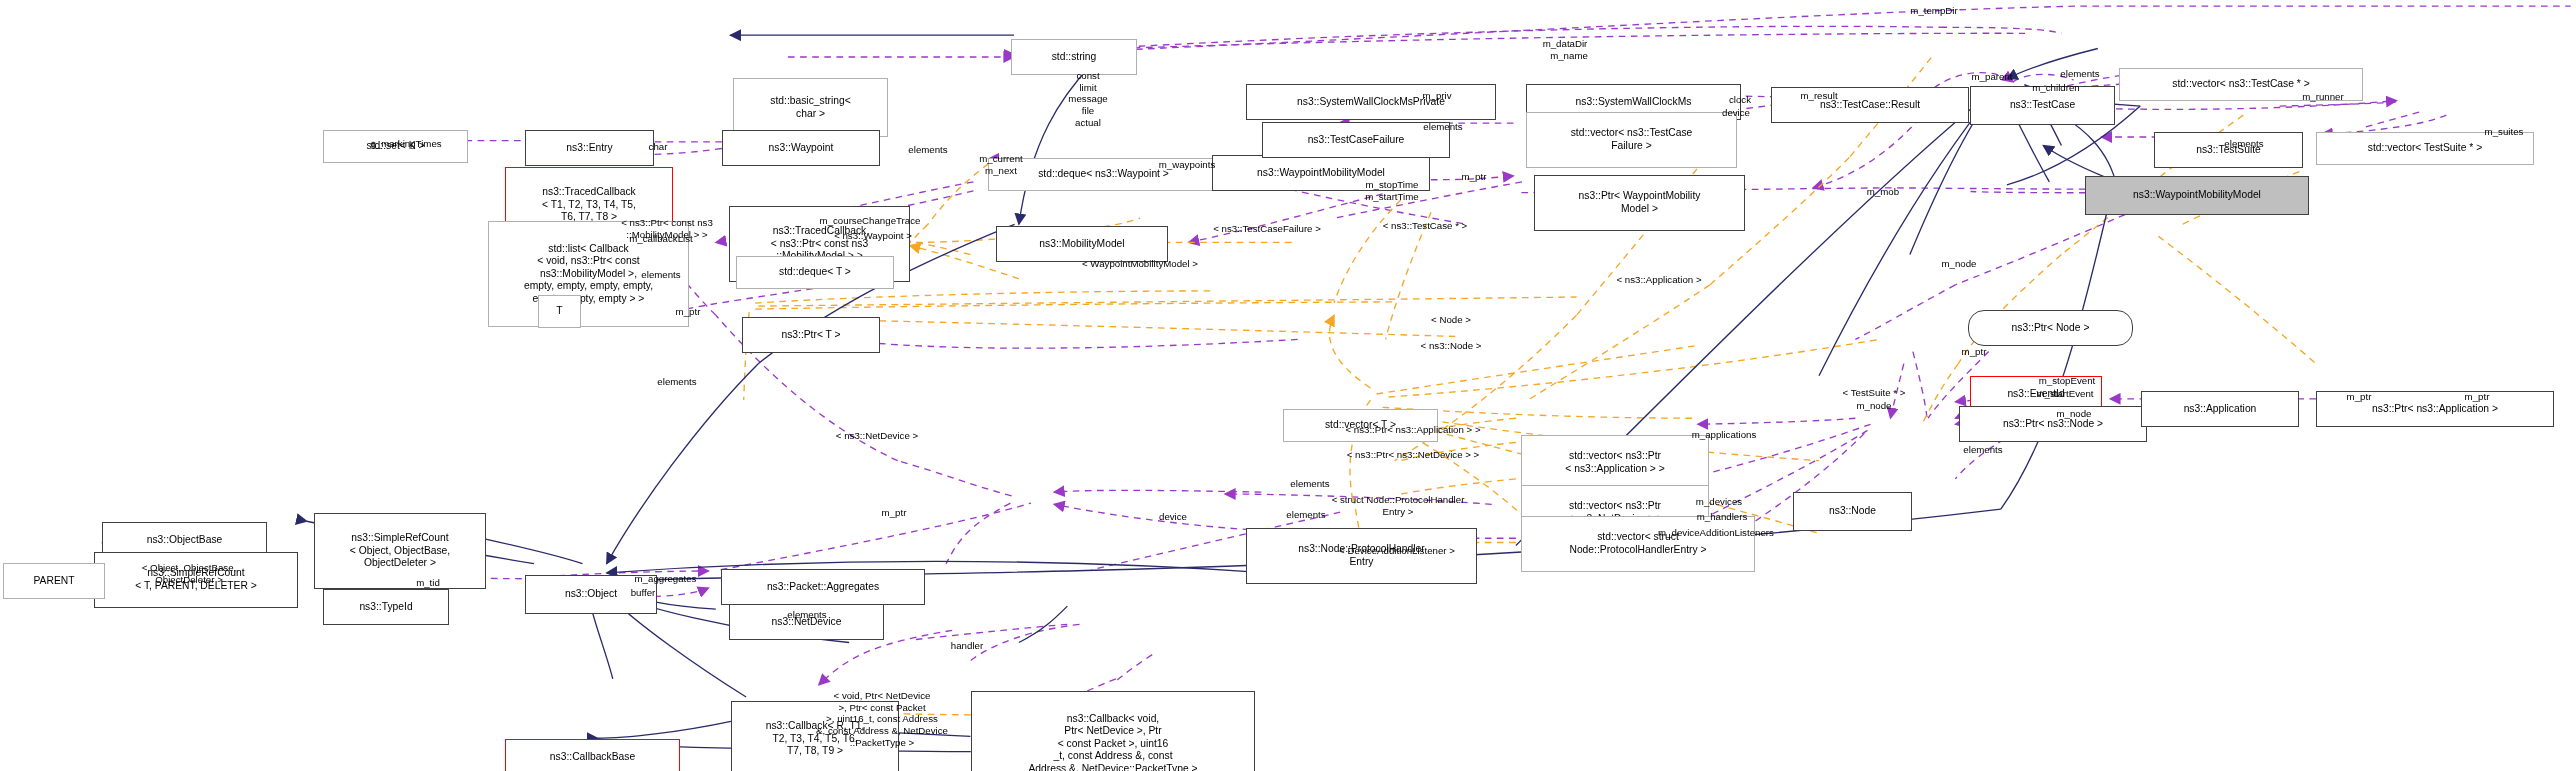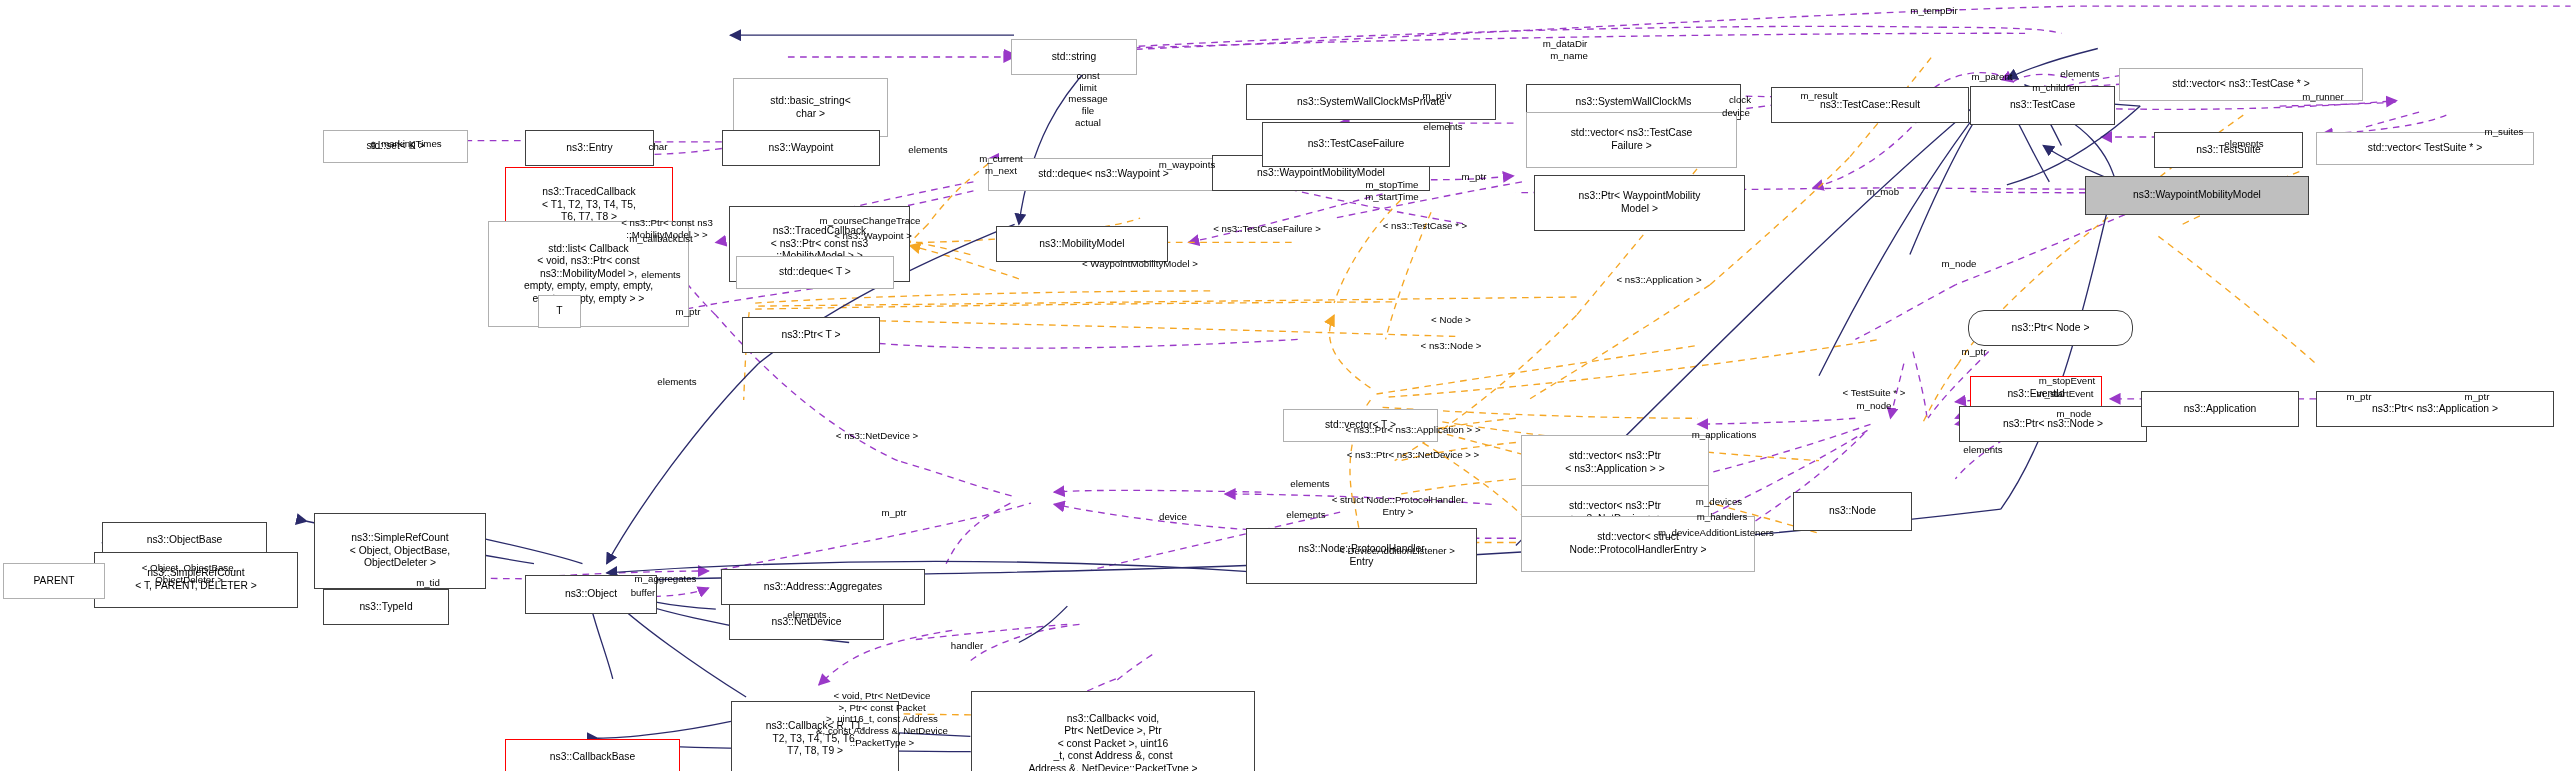--- a/index.html
+++ b/index.html
@@ -228,21 +228,21 @@
     <div class="node solid" style="left: 729px; top: 206px; width: 181px; height: 76px;">ns3::TracedCallback
 &lt; ns3::Ptr&lt; const ns3
 ::MobilityModel &gt; &gt;</div>
     <div class="node" style="left: 736px; top: 256px; width: 158px; height: 33px;">std::deque&lt; T &gt;</div>
     <div class="node" style="left: 538px; top: 295px; width: 43px; height: 33px;">T</div>
     <div class="node" style="left: 988px; top: 158px; width: 231px; height: 33px;">std::deque&lt; ns3::Waypoint &gt;</div>
     <div class="node solid" style="left: 1212px; top: 155px; width: 218px; height: 36px;">ns3::WaypointMobilityModel</div>
     <div class="node solid" style="left: 996px; top: 226px; width: 172px; height: 36px;">ns3::MobilityModel</div>
     <div class="node solid" style="left: 742px; top: 317px; width: 138px; height: 36px;">ns3::Ptr&lt; T &gt;</div>
     <div class="node solid" style="left: 1246px; top: 84px; width: 250px; height: 36px;">ns3::SystemWallClockMsPrivate</div>
-    <div class="node solid" style="left: 1262px; top: 122px; width: 188px; height: 45px;">ns3::TestCaseFailure</div>
+    <div class="node solid" style="left: 1262px; top: 122px; width: 188px; height: 36px;">ns3::TestCaseFailure</div>
     <div class="node solid" style="left: 1526px; top: 84px; width: 215px; height: 36px;">ns3::SystemWallClockMs</div>
     <div class="node" style="left: 1526px; top: 112px; width: 211px; height: 56px;">std::vector&lt; ns3::TestCase
 Failure &gt;</div>
     <div class="node solid" style="left: 1771px; top: 87px; width: 198px; height: 36px;">ns3::TestCase::Result</div>
     <div class="node solid" style="left: 1970px; top: 86px; width: 145px; height: 39px;">ns3::TestCase</div>
     <div class="node" style="left: 2119px; top: 68px; width: 244px; height: 33px;">std::vector&lt; ns3::TestCase * &gt;</div>
     <div class="node solid" style="left: 2154px; top: 132px; width: 149px; height: 36px;">ns3::TestSuite</div>
     <div class="node" style="left: 2316px; top: 132px; width: 218px; height: 33px;">std::vector&lt; TestSuite * &gt;</div>
     <div class="node solid" style="left: 1534px; top: 175px; width: 211px; height: 56px;">ns3::Ptr&lt; WaypointMobility
 Model &gt;</div>
@@ -262,21 +262,21 @@
     <div class="node solid" style="left: 1793px; top: 492px; width: 119px; height: 39px;">ns3::Node</div>
     <div class="node solid" style="left: 102px; top: 522px; width: 165px; height: 36px;">ns3::ObjectBase</div>
     <div class="node solid" style="left: 94px; top: 552px; width: 204px; height: 56px;">ns3::SimpleRefCount
 &lt; T, PARENT, DELETER &gt;</div>
     <div class="node" style="left: 3px; top: 563px; width: 102px; height: 36px;">PARENT</div>
     <div class="node solid" style="left: 314px; top: 513px; width: 172px; height: 76px;">ns3::SimpleRefCount
 &lt; Object, ObjectBase,
 ObjectDeleter &gt;</div>
     <div class="node solid" style="left: 323px; top: 589px; width: 126px; height: 36px;">ns3::TypeId</div>
     <div class="node solid" style="left: 525px; top: 575px; width: 132px; height: 39px;">ns3::Object</div>
-    <div class="node solid" style="left: 721px; top: 569px; width: 204px; height: 36px;">ns3::Address::Aggregates</div>
+    <div class="node solid" style="left: 721px; top: 569px; width: 204px; height: 36px;">ns3::Packet::Aggregates</div>
     <div class="node solid" style="left: 729px; top: 604px; width: 155px; height: 36px;">ns3::NetDevice</div>
     <div class="node solid" style="left: 1246px; top: 528px; width: 231px; height: 56px;">ns3::Node::ProtocolHandler
 Entry</div>
     <div class="node solid" style="left: 731px; top: 701px; width: 168px; height: 76px;">ns3::Callback&lt; R, T1,
 T2, T3, T4, T5, T6,
 T7, T8, T9 &gt;</div>
     <div class="node red" style="left: 505px; top: 739px; width: 175px; height: 36px;">ns3::CallbackBase</div>
     <div class="node solid" style="left: 971px; top: 691px; width: 284px; height: 106px;">ns3::Callback&lt; void,
  Ptr&lt; NetDevice &gt;, Ptr
 &lt; const Packet &gt;, uint16

